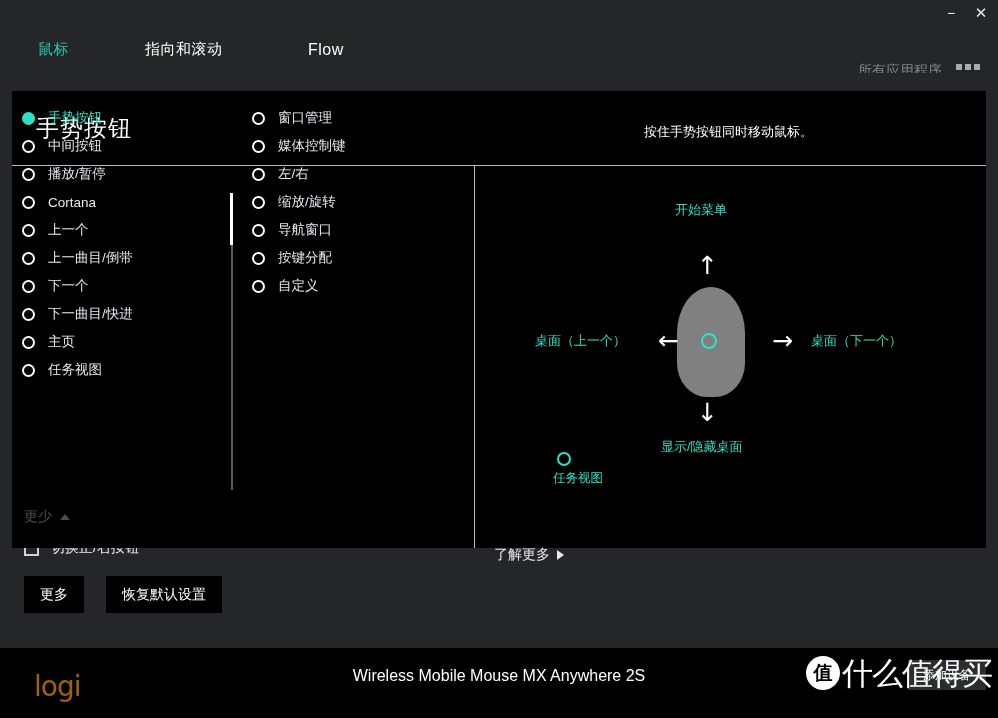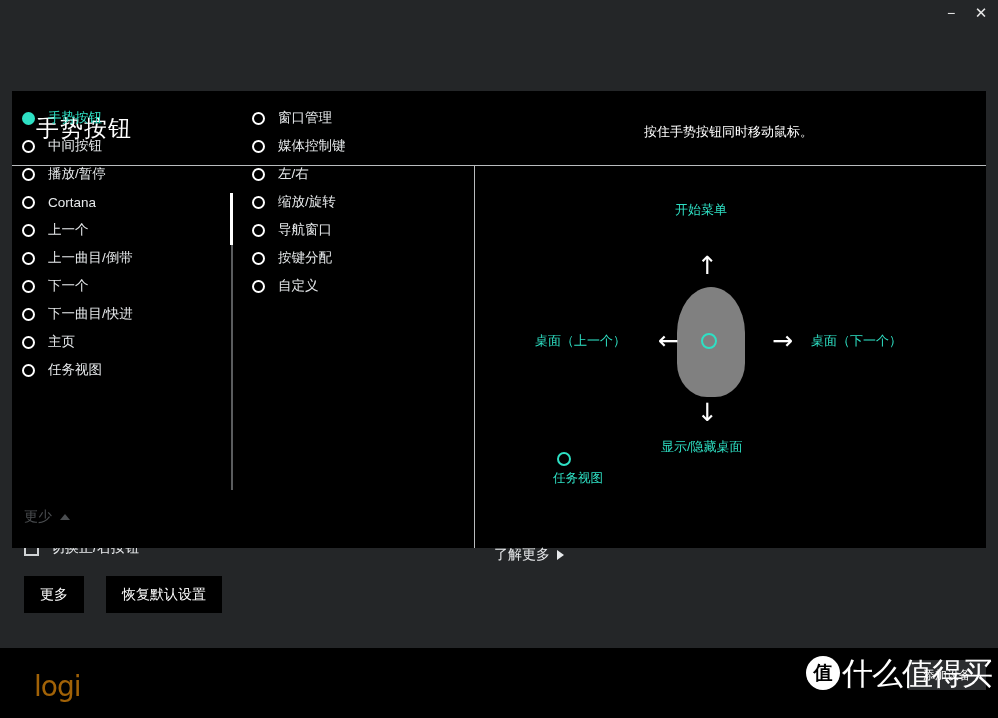--- a/index.html
+++ b/index.html
@@ -323,20 +323,39 @@
 </head>
 <body>
 
 <div id="app">
 
   <div class="titlebar">
     <div class="win-btn win-min">−</div>
     <div class="win-btn win-close">✕</div>
   </div>
 
+  <div class="tabbar">
+    <div class="tab tab-mouse active">鼠标</div>
+    <div class="tab tab-point">指向和滚动</div>
+    <div class="tab tab-flow">Flow</div>
+    <div class="allapps">所有应用程序</div>
+    <div class="grid-icon">
+      <i></i>
+        <i></i>
+        <i></i>
+        <i></i>
+        <i></i>
+        <i></i>
+        <i></i>
+        <i></i>
+        <i></i>
+    </div>
+    <div class="tab-underline"></div>
+    <div class="tabbar-rule"></div>
+  </div>
 
   <div class="page-body">
     <div class="bg-checkrow">
       <div class="bg-checkbox"></div>
       <div class="bg-checklabel">切换正/右按钮</div>
     </div>
     <div class="btnrow">
       <button class="flatbtn">更多</button>
       <button class="flatbtn">恢复默认设置</button>
     </div>
@@ -454,20 +473,21 @@
     <div class="dlabel lbl-right">桌面（下一个）</div>
 
     <div class="taskview">
       <div class="taskview-ring"></div>
       <div class="taskview-label">任务视图</div>
     </div>
   </div>
 
   <div class="footer">
     <div class="logi-logo">logi</div>
+    <div class="device-name">Wireless Mobile Mouse MX Anywhere 2S</div>
     <button class="add-device-btn">添加设备</button>
   </div>
 
   <div class="watermark">
     <div class="wm-badge">值</div>
     <div class="wm-text">什么值得买</div>
   </div>
 
 </div>
 

